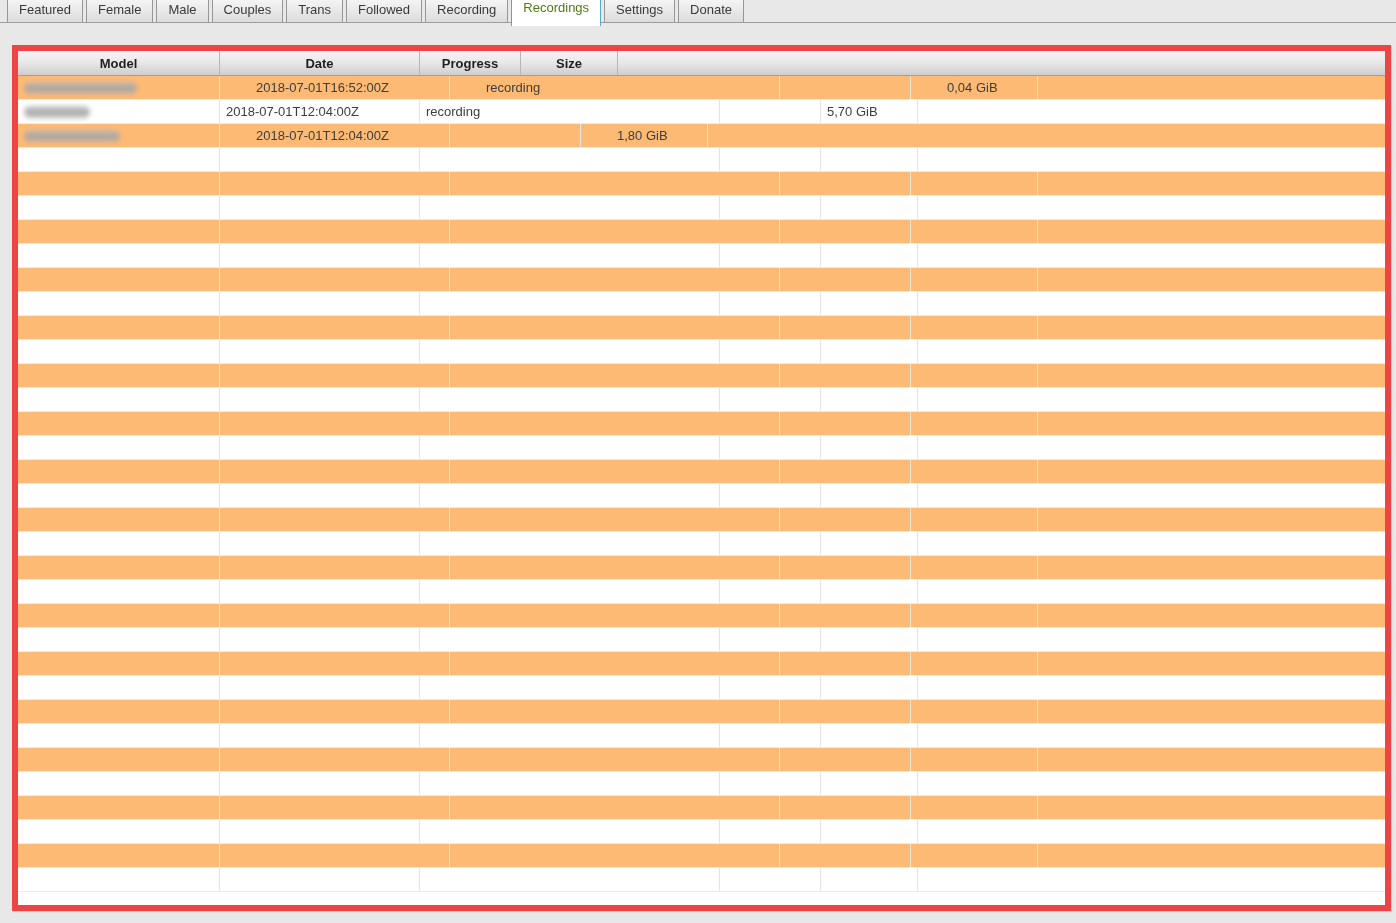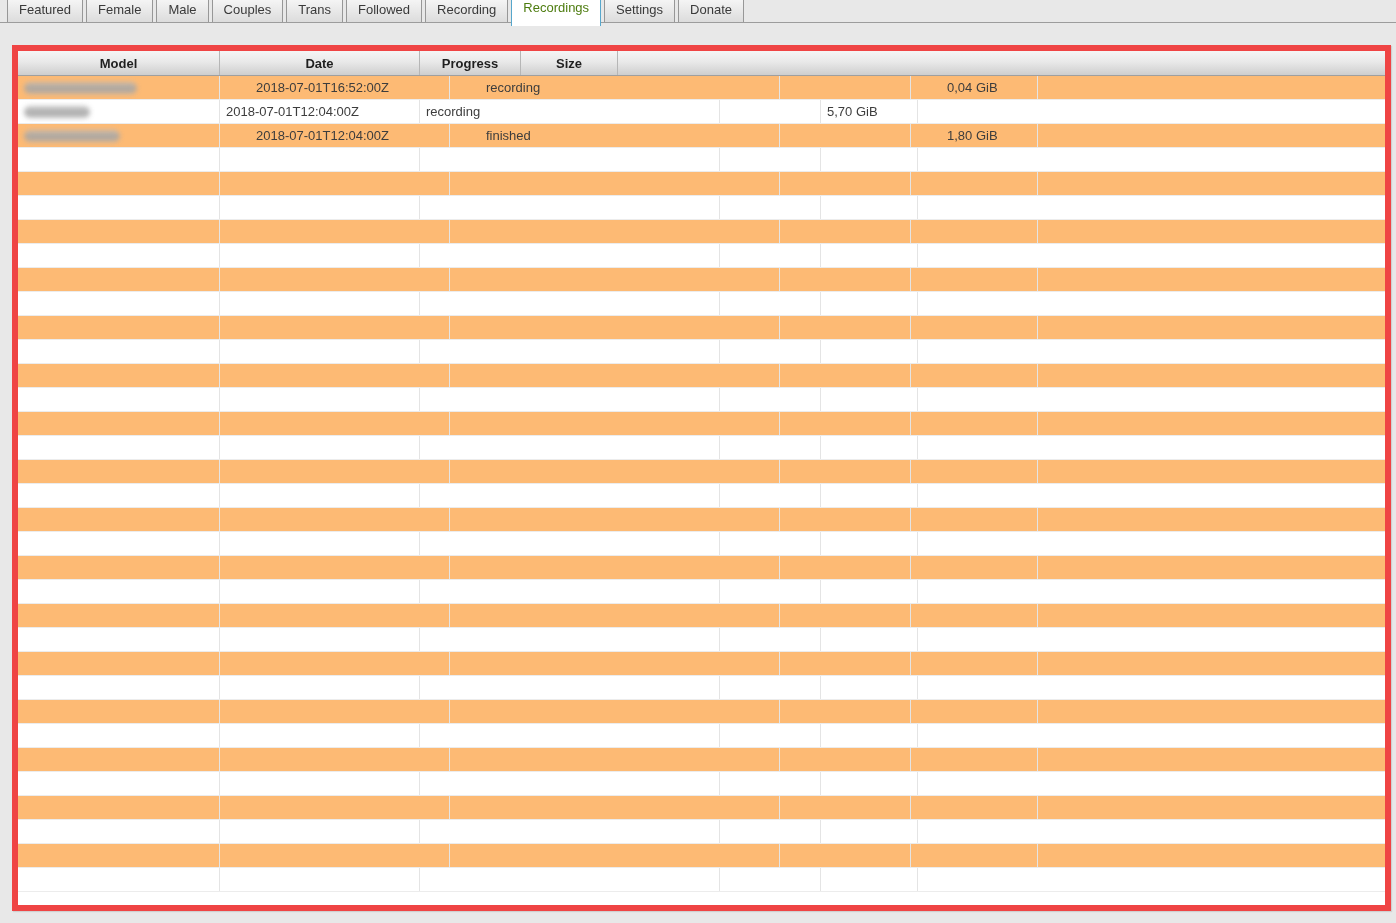--- a/index.html
+++ b/index.html
@@ -159,21 +159,20 @@
         <div class="cell c2">recording</div>
         <div class="cell c3"></div>
         <div class="cell c4">5,70 GiB</div>
         <div class="cell c5"></div>
       </div>
       <div class="trow alt">
         <div class="cell c0">
           <div class="blob" style="width: 96px;"></div>
         </div>
         <div class="cell c1">2018-07-01T12:04:00Z</div>
-        <div class="cell c2">finished</div>
         <div class="cell c3"></div>
         <div class="cell c4">1,80 GiB</div>
         <div class="cell c5"></div>
       </div>
       <div class="trow">
         <div class="cell c0"></div>
         <div class="cell c1"></div>
         <div class="cell c2"></div>
         <div class="cell c3"></div>
         <div class="cell c4"></div>

